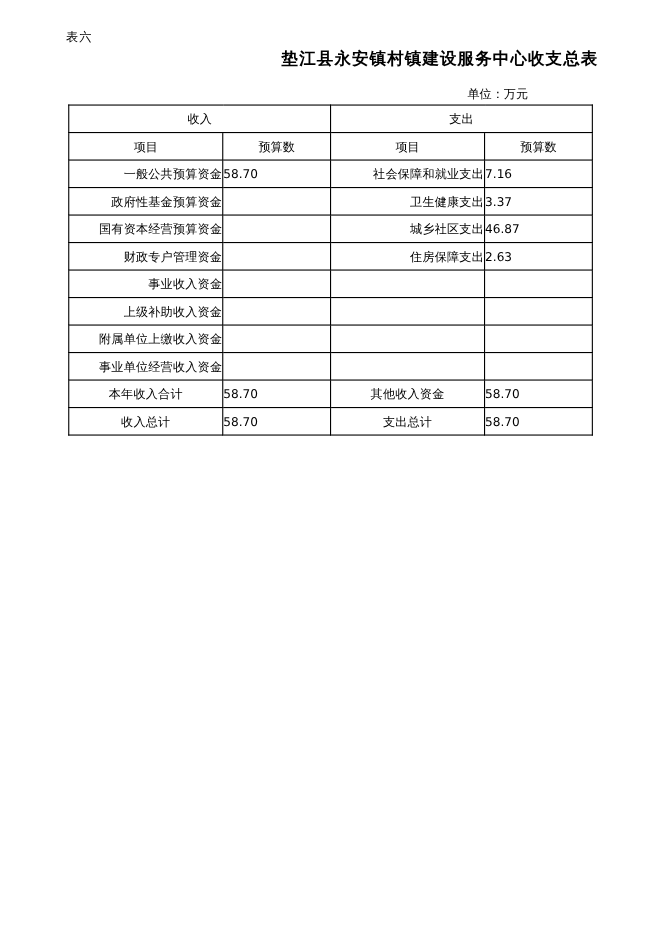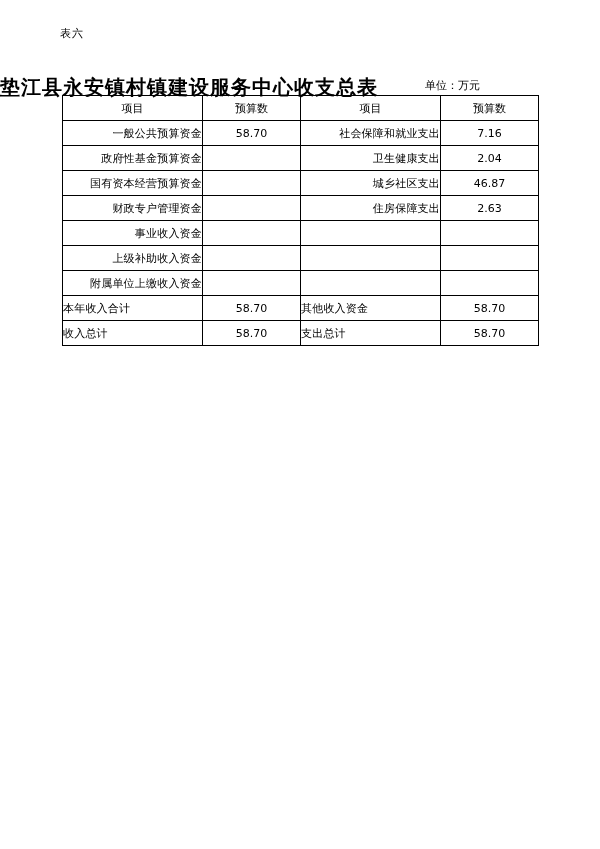--- a/index.html
+++ b/index.html
@@ -27,26 +27,25 @@
     top: 26px;
     font-size: 11px;
     font-family: "DejaVu Serif", "Liberation Serif", serif;
     letter-spacing: 1px;
   }
   .doc-title {
     position: absolute;
     left: 0;
     right: 0;
     top: 44px;
-    text-align: left;
-    font-size: 20px;
+    text-align: right;
+    font-size: 15px;
     font-weight: bold;
     font-family: "DejaVu Serif", "Liberation Serif", serif;
     letter-spacing: 1px;
-    margin-top: 30px;
   }
   .unit-note {
     position: absolute;
     right: 64px;
     top: 78px;
     font-size: 11px;
     font-family: "DejaVu Serif", "Liberation Serif", serif;
   }
   table.budget {
     position: absolute;
@@ -79,27 +78,27 @@
     height: 27px;
     font-family: Liberation Mono, monospace;
   }
   .item-cell {
     text-align: right;
     padding-left: 5px;
     font-size: 11px;
     letter-spacing: 0.2px;
   }
   .num-cell {
-    text-align: center;
+    text-align: left;
     padding-right: 6px;
     font-size: 12.5px;
     font-family: "DejaVu Sans", "Liberation Sans", sans-serif;
   }
   .total-cell {
-    text-align: left;
+    text-align: center;
     font-size: 11.5px;
     letter-spacing: 0.2px;
     margin-left: 10px;
   }
 </style>
 </head>
 <body>
 
 <div class="page">
 
@@ -109,37 +108,41 @@
 
   <table class="budget">
     <colgroup>
       <col class="col-name">
         <col class="col-num">
         <col class="col-name">
         <col class="col-num">
     </colgroup>
     <tbody>
       <tr>
+        <td class="group-head" colspan="2">收入</td>
+        <td class="group-head" colspan="2">支出</td>
+      </tr>
+      <tr>
         <td class="sub-head">项目</td>
         <td class="sub-head">预算数</td>
         <td class="sub-head">项目</td>
         <td class="sub-head">预算数</td>
       </tr>
 
       <tr>
         <td class="item-cell">一般公共预算资金</td>
         <td class="num-cell">58.70</td>
         <td class="item-cell">社会保障和就业支出</td>
         <td class="num-cell">7.16</td>
       </tr>
       <tr>
         <td class="item-cell">政府性基金预算资金</td>
         <td class="num-cell"></td>
         <td class="item-cell">卫生健康支出</td>
-        <td class="num-cell">2.04</td>
+        <td class="num-cell">3.37</td>
       </tr>
       <tr>
         <td class="item-cell">国有资本经营预算资金</td>
         <td class="num-cell"></td>
         <td class="item-cell">城乡社区支出</td>
         <td class="num-cell">46.87</td>
       </tr>
       <tr>
         <td class="item-cell">财政专户管理资金</td>
         <td class="num-cell"></td>
@@ -157,20 +160,26 @@
         <td class="num-cell"></td>
         <td class="item-cell"></td>
         <td class="num-cell"></td>
       </tr>
       <tr>
         <td class="item-cell">附属单位上缴收入资金</td>
         <td class="num-cell"></td>
         <td class="item-cell"></td>
         <td class="num-cell"></td>
       </tr>
+      <tr>
+        <td class="item-cell">事业单位经营收入资金</td>
+        <td class="num-cell"></td>
+        <td class="item-cell"></td>
+        <td class="num-cell"></td>
+      </tr>
 
       <tr>
         <td class="total-cell">本年收入合计</td>
         <td class="num-cell">58.70</td>
         <td class="total-cell">其他收入资金</td>
         <td class="num-cell">58.70</td>
       </tr>
       <tr>
         <td class="total-cell">收入总计</td>
         <td class="num-cell">58.70</td>

